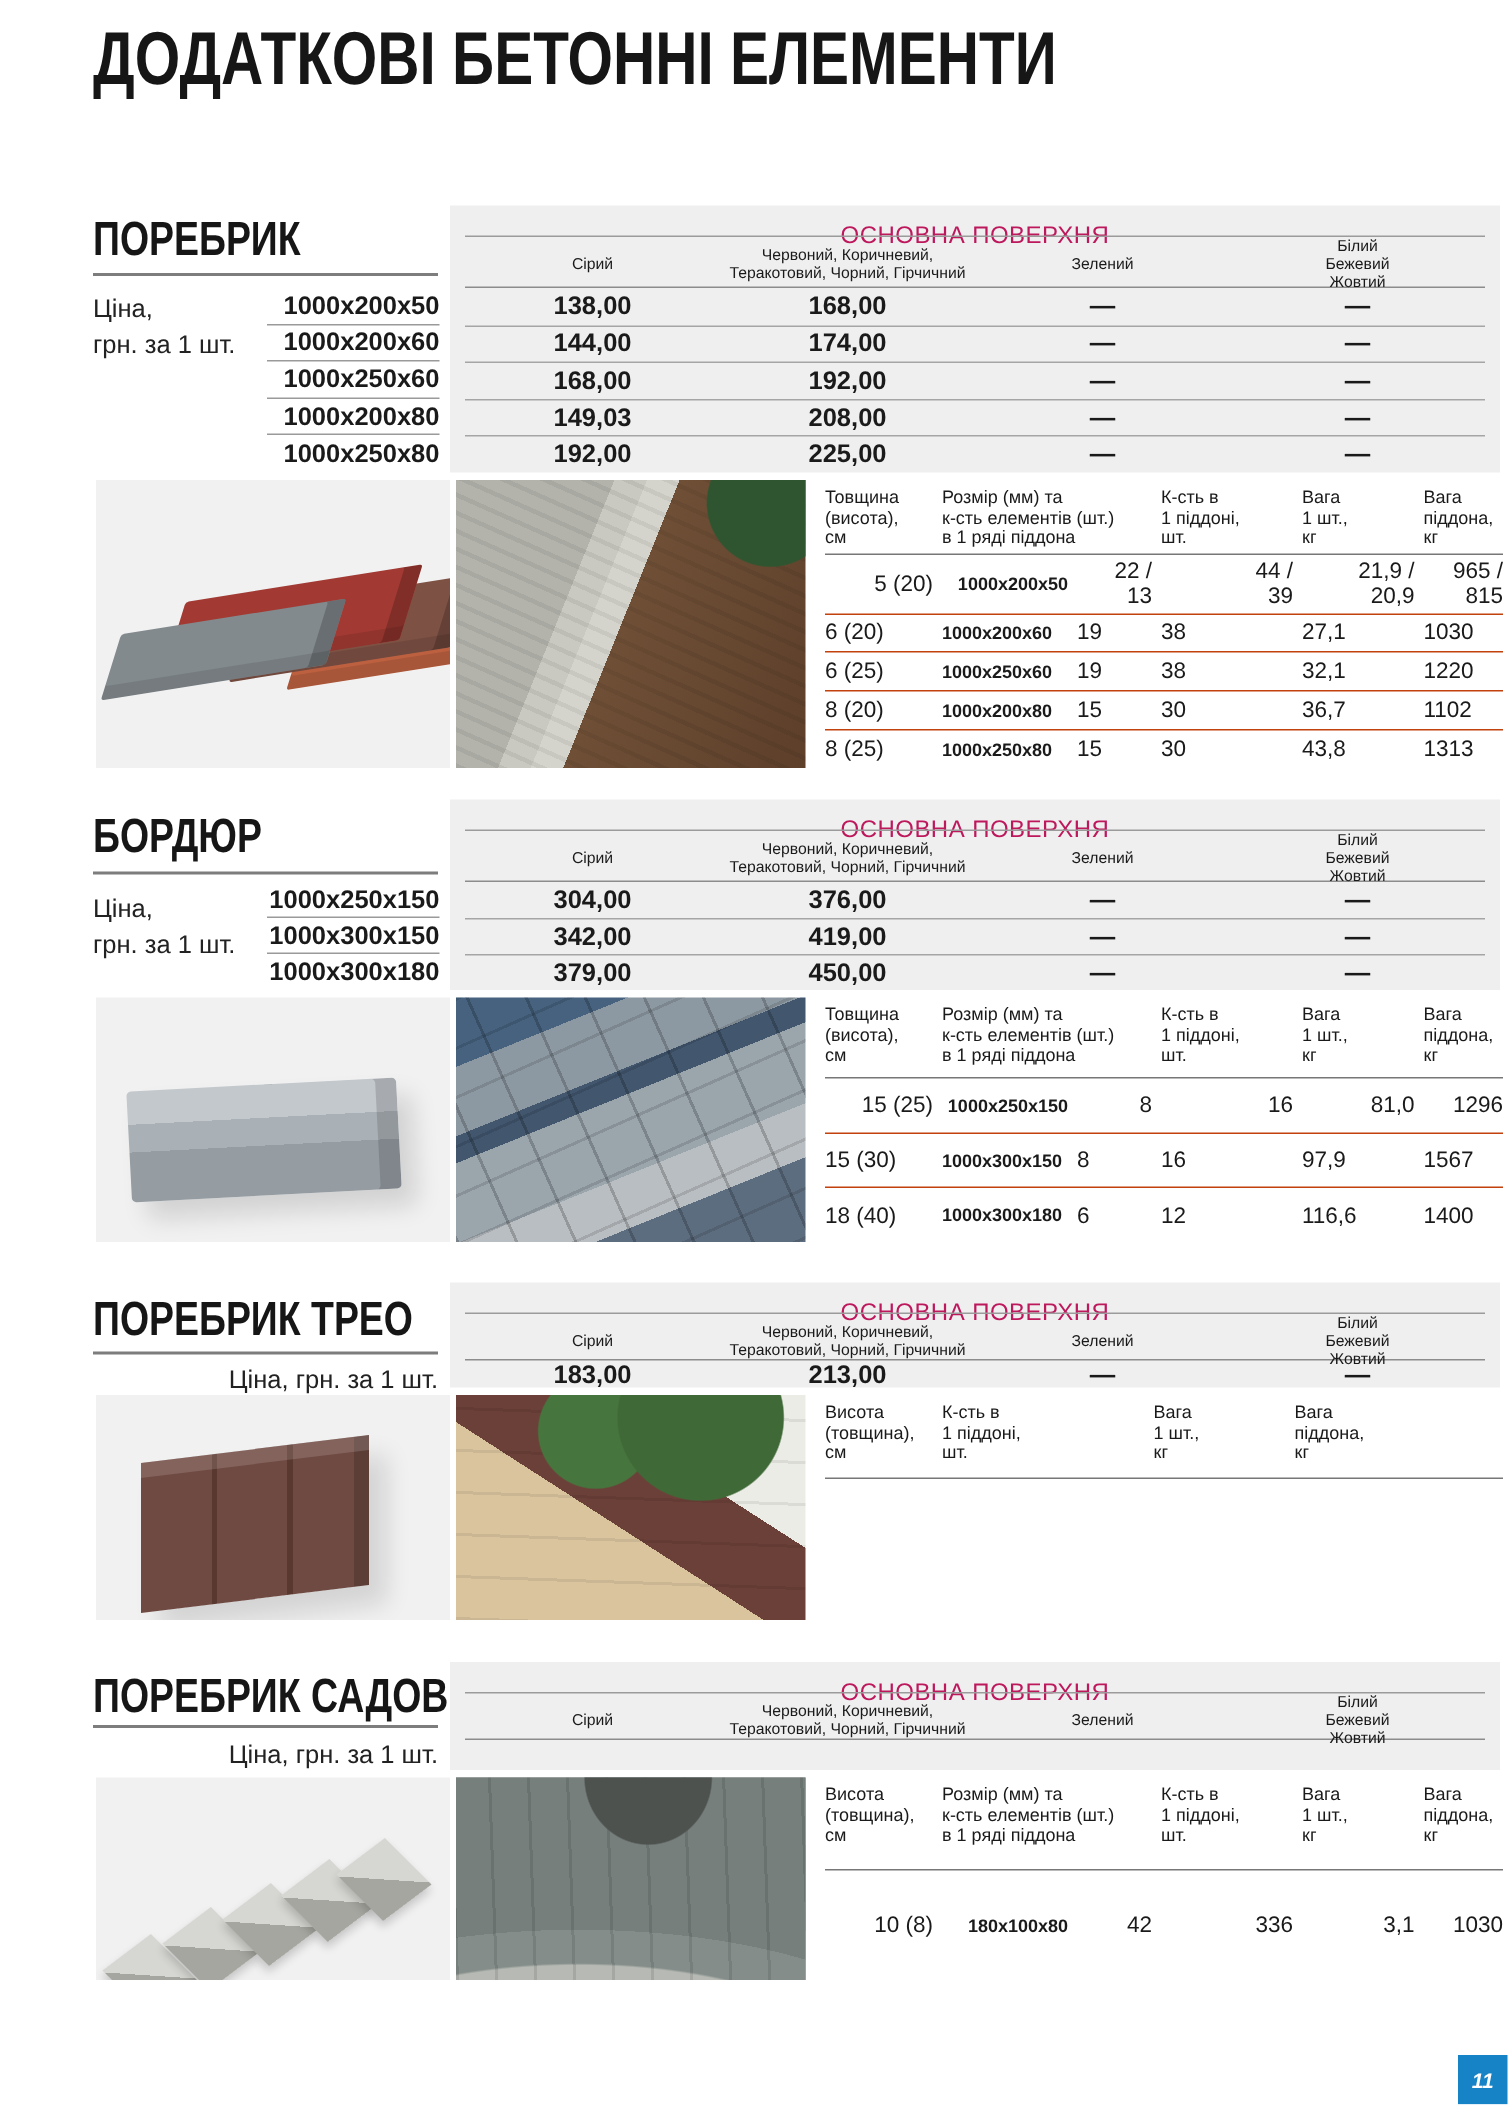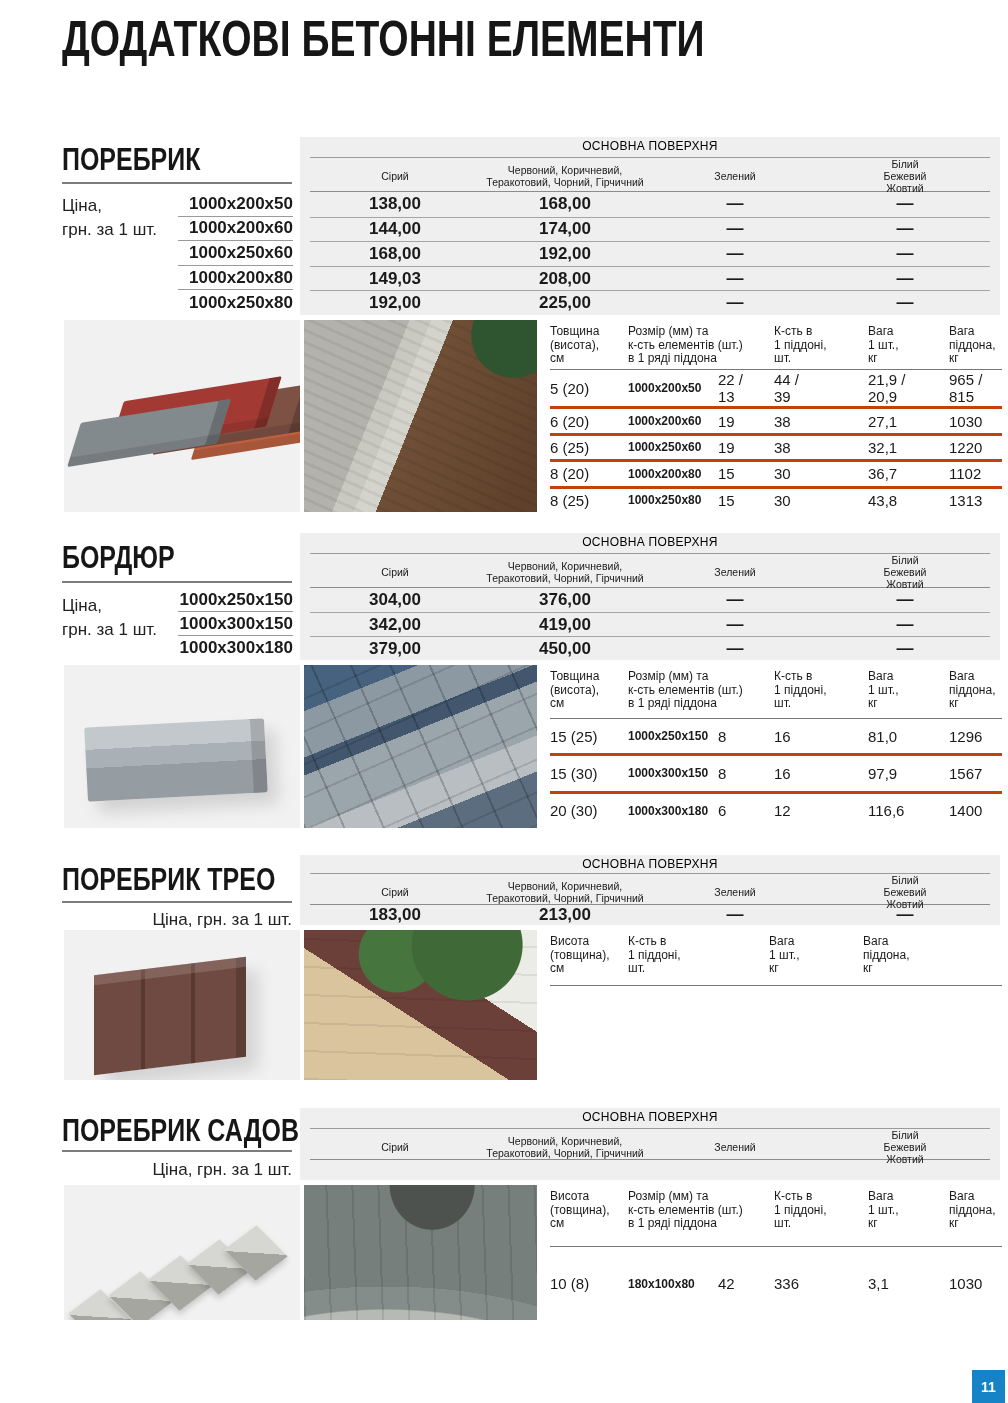--- a/index.html
+++ b/index.html
@@ -16,21 +16,21 @@
   .price-label { position:absolute; left:62px; width:230px; font-size:17px; line-height:24px; color:#222; }
   .price-label.right { text-align:right; }
 
   .sizes { position:absolute; left:178px; width:115px; }
   .size-row { text-align:right; font-weight:700; font-size:17px; border-bottom:1.5px solid #9a9a9a; display:flex; align-items:center; justify-content:flex-end; }
   .size-row:last-child { border-bottom:none; }
   .s1 .size-row { height:24.6px; }
   .s2 .size-row { height:24px; }
 
   .ptable { position:absolute; left:300px; width:700px; background:#efefef; display:flex; flex-direction:column; }
-  .pt-title { height:20px; padding-top:2px; text-align:center; font-size:12px; letter-spacing:.3px; color:#000000; }
+  .pt-title { height:20px; padding-top:12px; text-align:center; font-size:16px; letter-spacing:.3px; color:#be185d; }
   .pt-cols { margin:0 10px; border-top:1px solid #9b9b9b; border-bottom:1px solid #8c8c8c; display:grid; grid-template-columns:repeat(4,1fr); align-items:center; text-align:center; font-size:10.5px; line-height:12px; color:#1a1a1a; }
   .pt-cols.tall33 { height:35px; } .pt-cols.tall30 { height:32px; }
   .pt-rows { flex:1; margin:0 10px; display:grid; grid-auto-rows:1fr; }
   .pt-row { display:grid; grid-template-columns:repeat(4,1fr); align-items:center; text-align:center; border-top:1px solid #a5a5a5; }
   .pt-row:first-child { border-top:none; }
   .pt-cell { font-size:17px; font-weight:700; }
 
   .media { position:absolute; left:2px; width:1008px; }
   .photo { position:absolute; top:0; height:100%; overflow:hidden; }
   .photoA { left:62px; width:236px; background:#f1f1f1; }
@@ -71,29 +71,29 @@
   .ph-sadovy-inst { background:
       radial-gradient(ellipse at 55% 0%, #4d524f 0 42px, rgba(77,82,79,0) 43px),
       repeating-linear-gradient(88deg, rgba(0,0,0,.10) 0 2px, rgba(0,0,0,0) 2px 26px),
       radial-gradient(ellipse 160% 110% at 35% 150%, #dcc7a0 0 34%, #b7bab4 35% 52%, #848d8a 53% 68%, #767f7c 68%),
       linear-gradient(#76827f,#67736f); }
 
   
   .spec { position:absolute; left:540px; width:460px; top:0; bottom:0; display:flex; flex-direction:column; padding-left:8px; }
   .spec-head { display:grid; column-gap:6px; border-bottom:1px solid #777; padding-top:5px; font-size:12px; line-height:13.5px; color:#1a1a1a; }
   .spec-rows { flex:1; display:flex; flex-direction:column; }
-  .spec-row { flex:1; display:grid; column-gap:6px; align-items:center; border-top:3px solid #c2410c; font-size:15px; }
-  .spec-row:first-child { border-top:none; }
+  .spec-row { flex:1; display:grid; column-gap:6px; align-items:center; border-top:1px solid #c2410c; font-size:15px; }
+  .spec-row:first-child { border-top:none;text-align:right; }
   .spec-row.tall { flex:1.55; }
   .g6, .spec-row.g6r { grid-template-columns:72px 84px 50px 88px 75px 1fr; }
   .g5, .spec-row.g5r { grid-template-columns:72px 135px 88px 75px 1fr; }
   .sh.c23 { grid-column:2/4; }
   .sc.size { font-size:12px; font-weight:700; }
 
-  .pagenum { position:absolute; left:972px; top:1370px; width:33px; height:33px; background:#1583c5; color:#fff; display:flex; align-items:center; justify-content:center; font-size:14px; font-weight:700; }
+  .pagenum { position:absolute; left:972px; top:1370px; width:33px; height:33px; background:#1583c5; color:#fff; display:flex; align-items:center; justify-content:center; font-size:14px; font-weight:700;font-style:italic; }
 </style>
 </head>
 <body>
 
 <div class="page">
 
   <h1 class="title cond">ДОДАТКОВІ БЕТОННІ ЕЛЕМЕНТИ</h1>
 
   <section class="sec s1" style="top:130px;height:385px">
     <h2 class="sec-title cond" style="top:12px">ПОРЕБРИК</h2>
@@ -311,21 +311,21 @@
           </div>
           <div class="spec-row g6r">
             <div class="sc">15 (30)</div>
             <div class="sc size">1000х300х150</div>
             <div class="sc">8</div>
             <div class="sc">16</div>
             <div class="sc">97,9</div>
             <div class="sc">1567</div>
           </div>
           <div class="spec-row g6r">
-            <div class="sc">20 (30)</div>
+            <div class="sc">18 (40)</div>
             <div class="sc size">1000х300х180</div>
             <div class="sc">6</div>
             <div class="sc">12</div>
             <div class="sc">116,6</div>
             <div class="sc">1400</div>
           </div>
         </div>
       </div>
     </div>
   </section>

